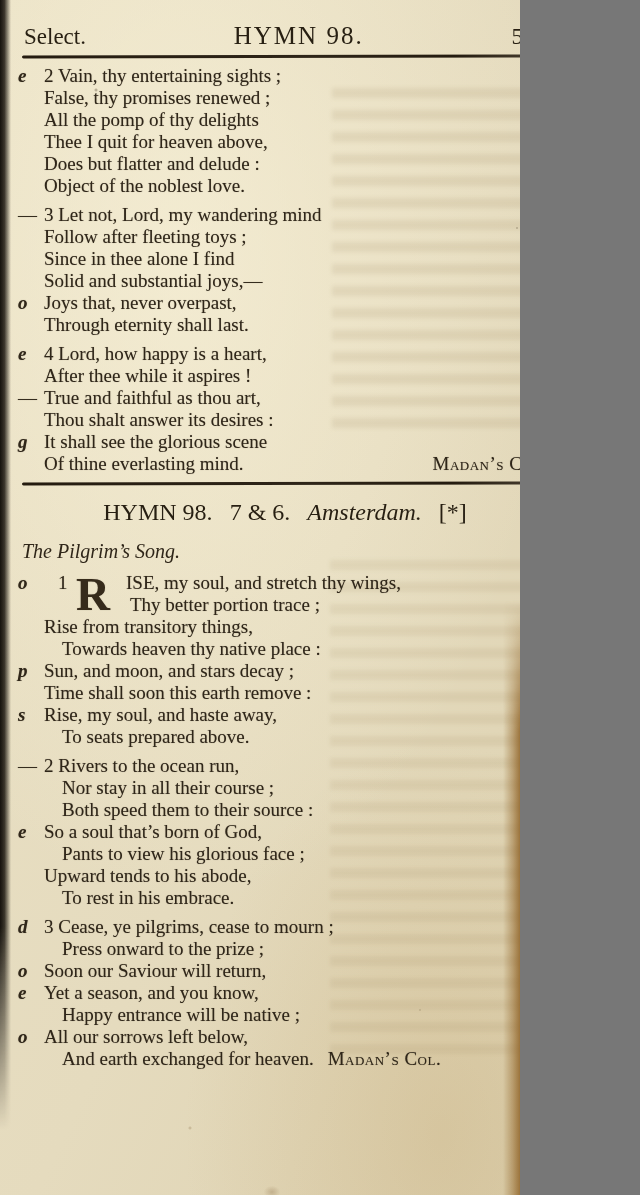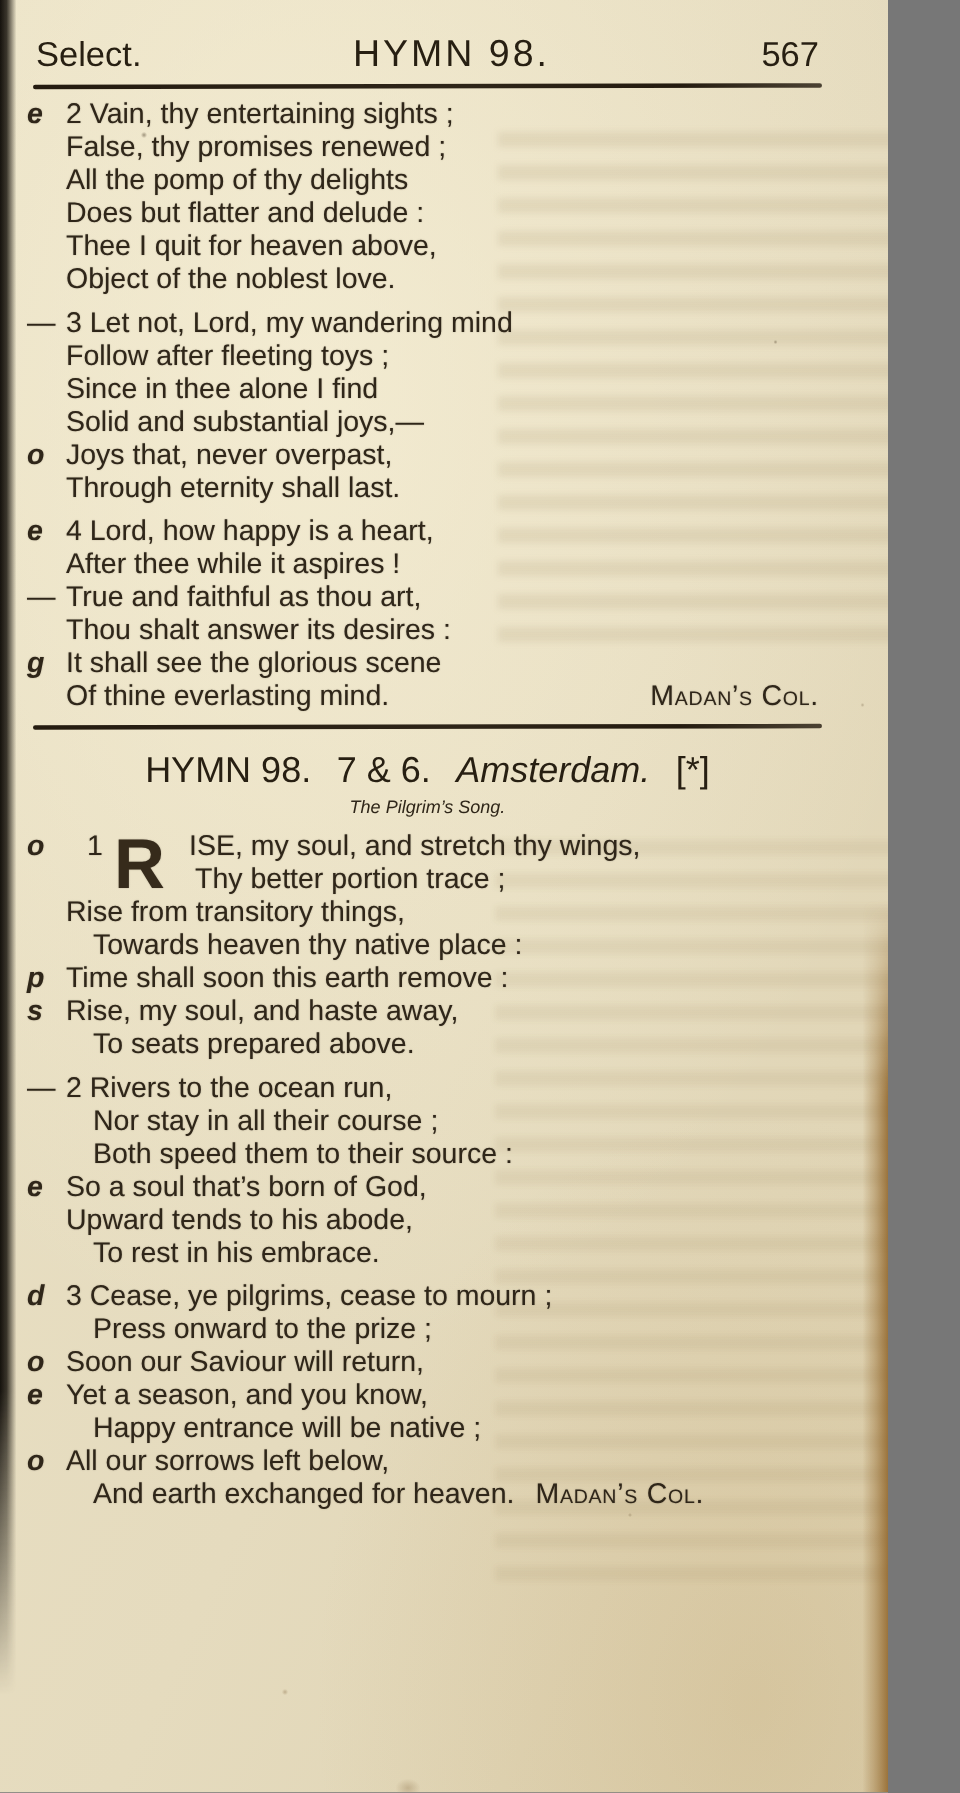--- a/index.html
+++ b/index.html
@@ -1,22 +1,22 @@
 <!DOCTYPE html>
 <html><head>
 <meta charset="utf-8">
 <style>
   html,body{margin:0;padding:0;background:#777;}
   .paper{
-    position:relative;width:592px;height:1195px;overflow:hidden;
+    position:relative;width:520px;height:1195px;overflow:hidden;
     background:
       radial-gradient(120% 90% at 35% 22%, rgba(252,246,222,.55), rgba(252,246,222,0) 60%),
       radial-gradient(90% 60% at 85% 95%, rgba(190,160,105,.28), rgba(190,160,105,0) 55%),
       linear-gradient(115deg,#eae1c5 0%,#e5dbbe 55%,#ddd1b0 100%);
-    font-family:Liberation Sans, sans-serif;
+    font-family:Liberation Serif, serif;
     color:#2f2619;
   }
   .paper::after{
     content:"";position:absolute;inset:0;pointer-events:none;
     background-image:
       radial-gradient(3px 3px at 96px 90px, rgba(60,45,25,.45), transparent 70%),
       radial-gradient(2px 2px at 517px 228px, rgba(60,45,25,.4), transparent 70%),
       radial-gradient(3px 3px at 190px 1128px, rgba(120,90,50,.35), transparent 70%),
       radial-gradient(2px 2px at 575px 470px, rgba(90,70,40,.3), transparent 70%),
       radial-gradient(2px 2px at 420px 1010px, rgba(90,70,40,.3), transparent 70%),
@@ -61,21 +61,21 @@
   .dropline2{padding-left:108px;}
   .vnum{position:absolute;left:36px;}
   .dropcap{position:absolute;left:54px;top:1px;font-size:47px;line-height:42px;font-weight:bold;color:#362b1b;}
   .attr{font-variant:small-caps;letter-spacing:.5px;}
   .attr.right{position:absolute;right:2px;}
   .attr.inline{margin-left:14px;}
 
   .hymnhead{margin-top:14px;display:flex;justify-content:center;gap:17px;
     align-items:baseline;font-size:24px;color:#271f12;}
   .hymnhead .tune{font-style:italic;}
-  .subtitle{margin-top:3px;text-align:center;font-style:italic;font-size:12px;}
+  .subtitle{margin-top:14px;text-align:left;font-style:italic;font-size:20px;}
 </style>
 </head>
 <body>
 
 <div class="paper">
   <div class="spine"></div>
   <div class="edge-right"></div>
   <div class="ghost g1"></div>
   <div class="ghost g2"></div>
 
@@ -85,22 +85,22 @@
       <span class="ht">HYMN 98.</span>
       <span class="pn">567</span>
     </div>
     <div class="rule rule1"></div>
 
     <div id="sec1" class="verses">
         <div class="verse">
           <div class="line"><span class="marker">e</span><span class="txt">2 Vain, thy entertaining sights ;</span></div>
           <div class="line"><span class="txt">False, thy promises renewed ;</span></div>
           <div class="line"><span class="txt">All the pomp of thy delights</span></div>
+          <div class="line"><span class="txt">Thee I quit for heaven above,</span></div>
           <div class="line"><span class="txt">Does but flatter and delude :</span></div>
-          <div class="line"><span class="txt">Thee I quit for heaven above,</span></div>
           <div class="line"><span class="txt">Object of the noblest love.</span></div>
         </div>
         <div class="verse">
           <div class="line"><span class="marker dash">—</span><span class="txt">3 Let not, Lord, my wandering mind</span></div>
           <div class="line"><span class="txt">Follow after fleeting toys ;</span></div>
           <div class="line"><span class="txt">Since in thee alone I find</span></div>
           <div class="line"><span class="txt">Solid and substantial joys,—</span></div>
           <div class="line"><span class="marker">o</span><span class="txt">Joys that, never overpast,</span></div>
           <div class="line"><span class="txt">Through eternity shall last.</span></div>
         </div>
@@ -123,30 +123,31 @@
       <span>[*]</span>
     </div>
     <div class="subtitle">The Pilgrim’s Song.</div>
 
     <div id="sec2" class="verses">
         <div class="verse">
           <div class="line dropline"><span class="marker">o</span><span class="vnum">1</span><span class="dropcap">R</span><span class="txt">ISE, my soul, and stretch thy wings,</span></div>
           <div class="line dropline2"><span class="txt">Thy better portion trace ;</span></div>
           <div class="line"><span class="txt">Rise from transitory things,</span></div>
           <div class="line ind"><span class="txt">Towards heaven thy native place :</span></div>
-          <div class="line"><span class="marker">p</span></div>
+          <div class="line"><span class="marker">p</span><span class="txt">Sun, and moon, and stars decay ;</span></div>
           <div class="line"><span class="txt">Time shall soon this earth remove :</span></div>
           <div class="line"><span class="marker">s</span><span class="txt">Rise, my soul, and haste away,</span></div>
           <div class="line ind"><span class="txt">To seats prepared above.</span></div>
         </div>
         <div class="verse">
           <div class="line"><span class="marker dash">—</span><span class="txt">2 Rivers to the ocean run,</span></div>
           <div class="line ind"><span class="txt">Nor stay in all their course ;</span></div>
           <div class="line ind"><span class="txt">Both speed them to their source :</span></div>
           <div class="line"><span class="marker">e</span><span class="txt">So a soul that’s born of God,</span></div>
+          <div class="line ind"><span class="txt">Pants to view his glorious face ;</span></div>
           <div class="line"><span class="txt">Upward tends to his abode,</span></div>
           <div class="line ind"><span class="txt">To rest in his embrace.</span></div>
         </div>
         <div class="verse">
           <div class="line"><span class="marker">d</span><span class="txt">3 Cease, ye pilgrims, cease to mourn ;</span></div>
           <div class="line ind"><span class="txt">Press onward to the prize ;</span></div>
           <div class="line"><span class="marker">o</span><span class="txt">Soon our Saviour will return,</span></div>
           <div class="line"><span class="marker">e</span><span class="txt">Yet a season, and you know,</span></div>
           <div class="line ind"><span class="txt">Happy entrance will be native ;</span></div>
           <div class="line"><span class="marker">o</span><span class="txt">All our sorrows left below,</span></div>

